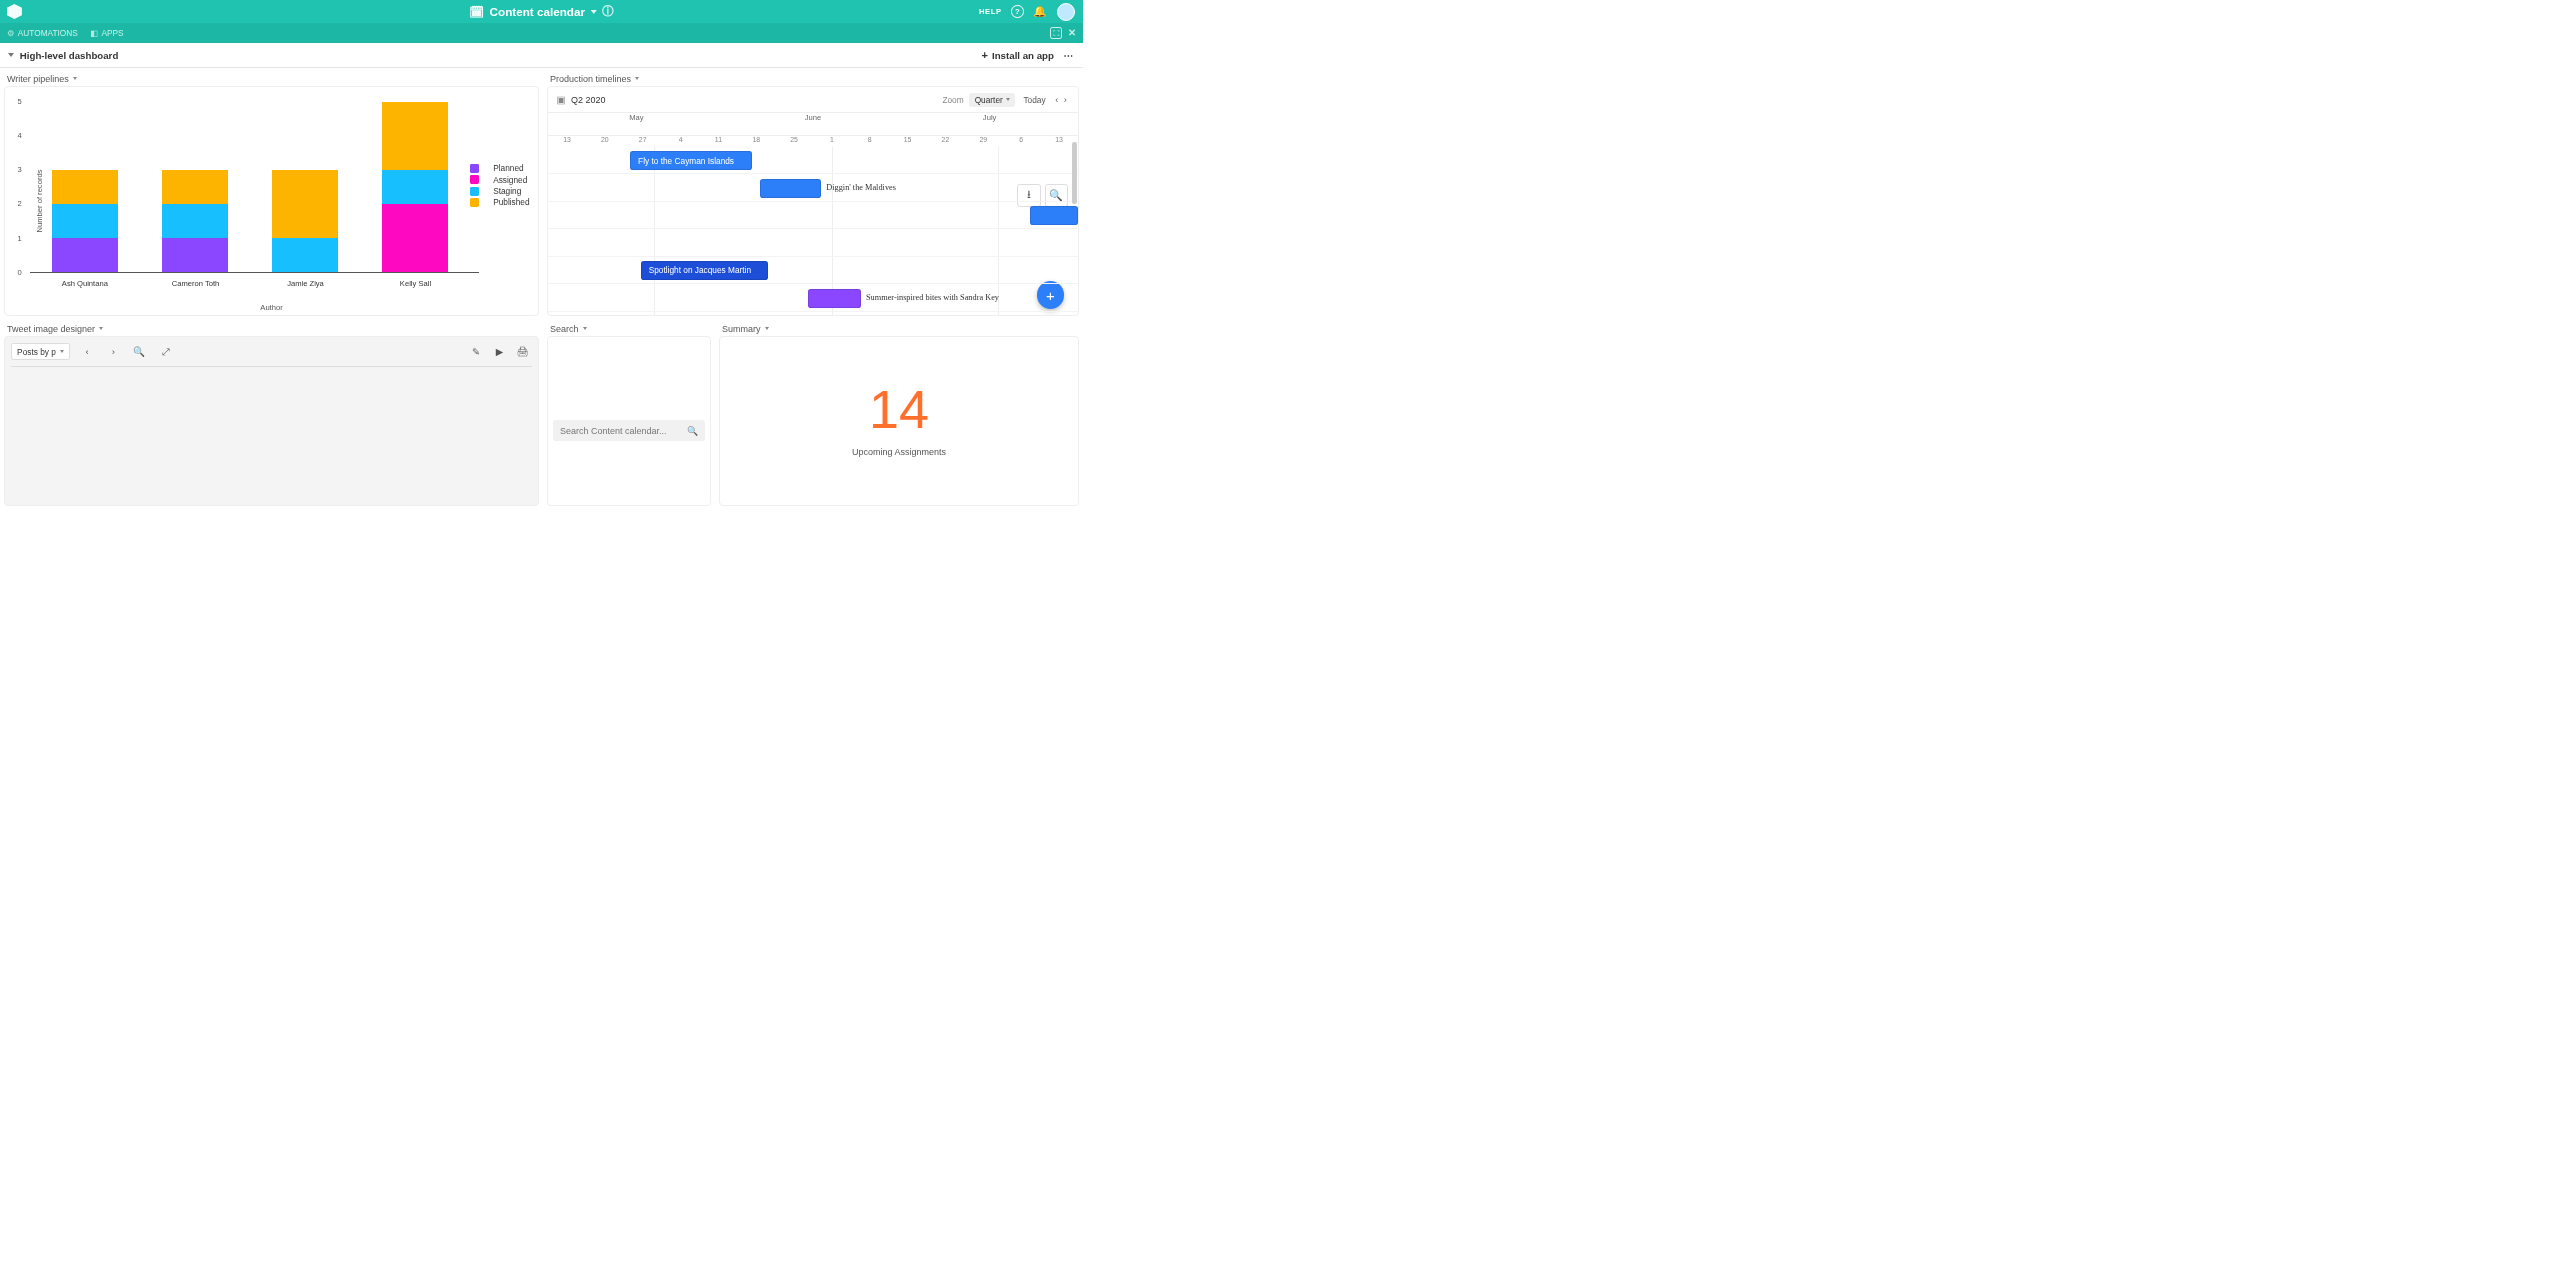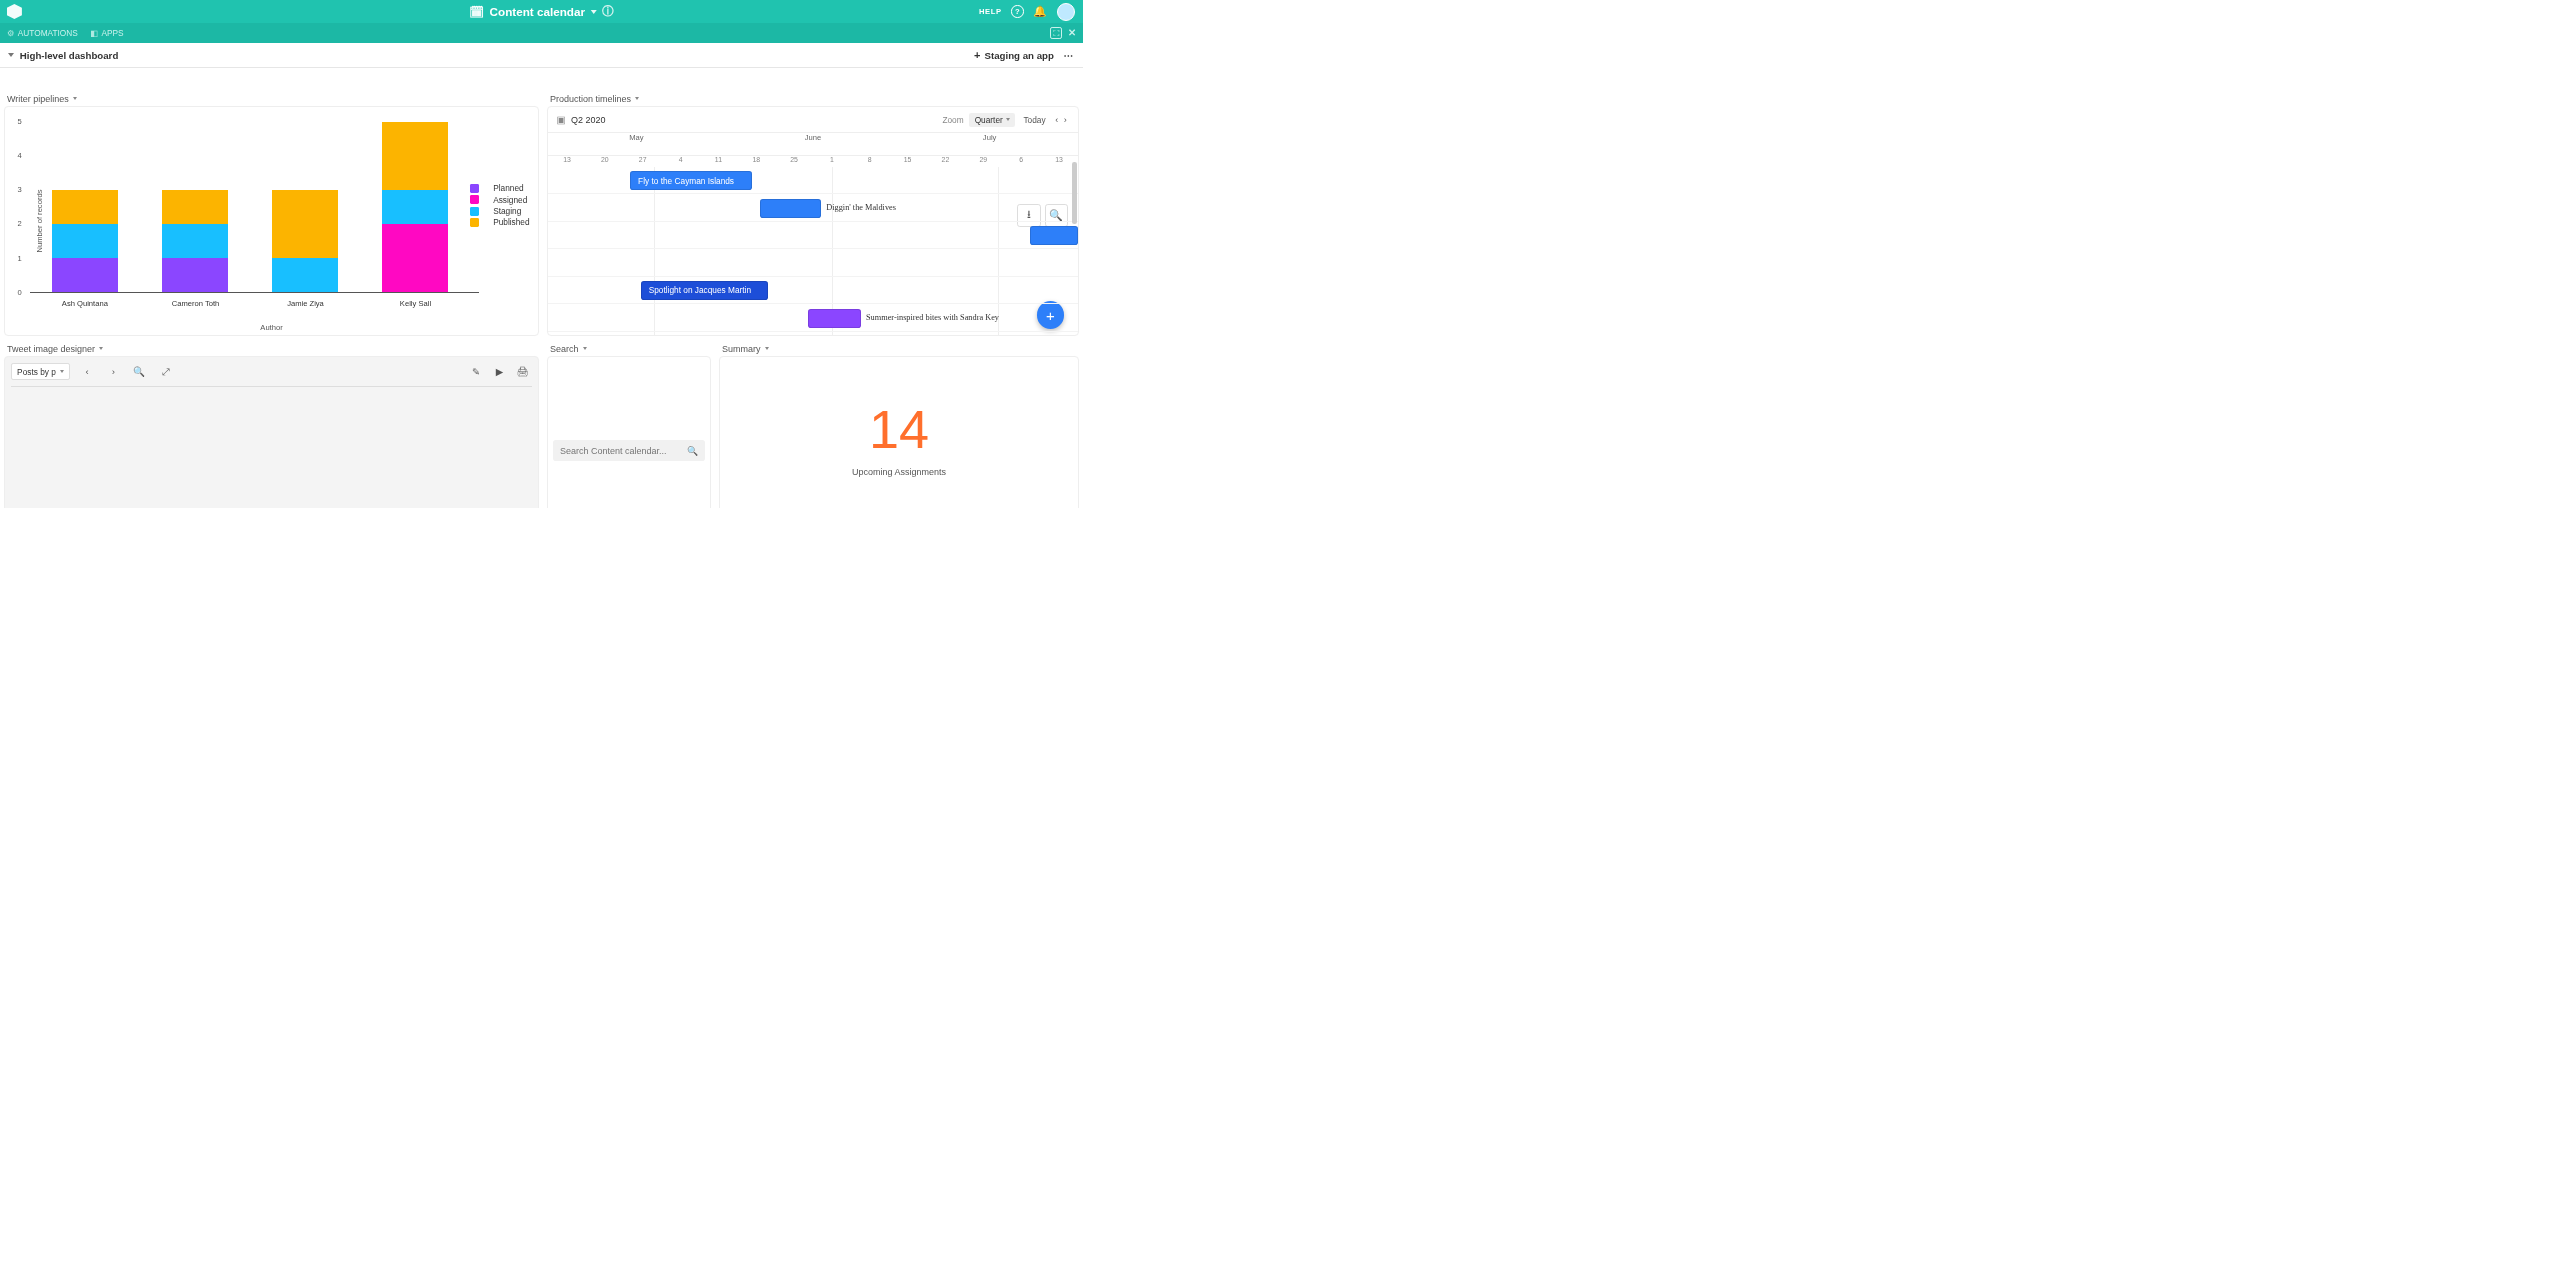--- a/index.html
+++ b/index.html
@@ -66,21 +66,21 @@
   .dots{letter-spacing:1.4px;font-weight:700;}
   
   .main {
     display: grid;
     grid-template-columns: 543px 1fr;
     grid-template-rows: 250px 190px;
     gap: 0;
   }
   .panel-head {
     font-size: 9px; color:#555; padding: 5.5px 6.9px 2.8px;
-    display:flex;align-items:center;gap:4.1px;margin-top:20px;
+    display:flex;align-items:center;gap:4.1px;
   }
   .tri-tiny{width:0;height:0;border-left:2.8px solid transparent;border-right:2.8px solid transparent;border-top:3.4px solid #888;}
   .panel-body{
     border: 1.4px solid #eee; border-radius: 4.1px;
     margin: 0 4.1px 4.1px; background:#fff;
     height: calc(100% - 20.7px);
     position: relative;
     overflow: hidden;
   }
   .y-label{position:absolute;left:2.8px;top:50%;transform:translateY(-50%) rotate(-90deg);transform-origin:center;font-size:7.6px;color:#555;white-space:nowrap;}
@@ -184,21 +184,21 @@
     <span class="x-close">✕</span>
   </div>
 </div>
 
 <div class="dash-bar">
   <span class="tri-gray"></span>
   <span class="dash-title">High-level dashboard</span>
   <div class="dash-right">
     <span style="display:flex;align-items:center;gap:4.1px;font-weight:600;">
       <span class="plus">+</span>
-      <span>Staging an app</span>
+      <span>Install an app</span>
     </span>
     <span class="dots">⋯</span>
   </div>
 </div>
 
 <div class="main">
 
   <div>
     <div class="panel-head">
       <span>Writer pipelines</span>

